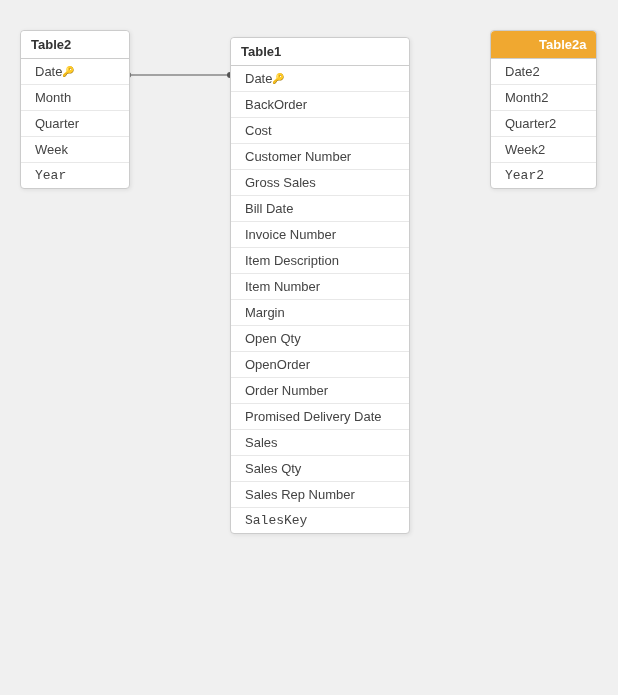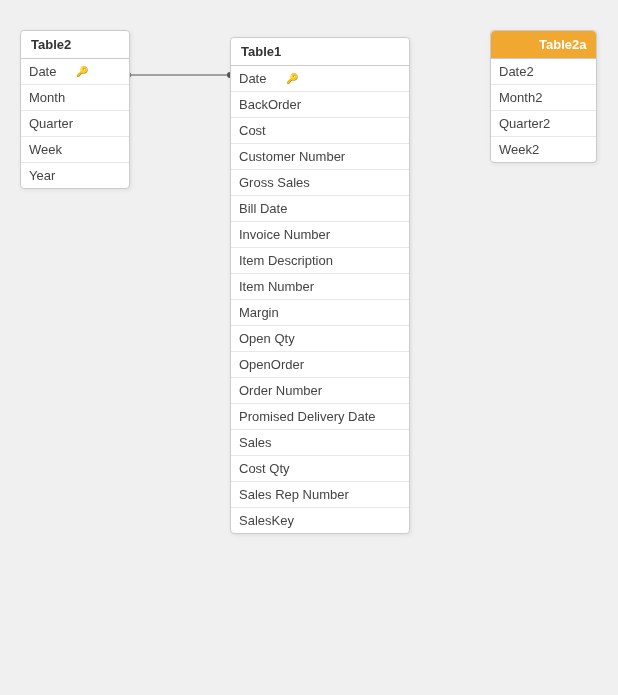--- a/index.html
+++ b/index.html
@@ -43,31 +43,32 @@
       color: #fff;
       padding-left: 48px;
     }
 
     .table-header.white {
       background: #fff;
       color: #333;
     }
 
     .table-row {
-      padding: 5px 8px;
+      padding: 5px 14px;
       border-bottom: 1px solid #e8e8e8;
       color: #444;
       display: flex;
       align-items: center;
-      gap: 20px;
+      gap: 0;
       white-space: nowrap;
     }
 
     .table-row:last-child {
       border-bottom: none;
+      font-family: Liberation Mono, monospace;
     }
 
     .key-icon {
       color: #aaa;
       font-size: 11px;
       display: inline-block;
     }
 
     
     .connector-svg {
@@ -166,21 +167,21 @@
         <div class="table-row">
           <span>Order Number</span>
         </div>
         <div class="table-row">
           <span>Promised Delivery Date</span>
         </div>
         <div class="table-row">
           <span>Sales</span>
         </div>
         <div class="table-row">
-          <span>Cost Qty</span>
+          <span>Sales Qty</span>
         </div>
         <div class="table-row">
           <span>Sales Rep Number</span>
         </div>
         <div class="table-row">
           <span>SalesKey</span>
         </div>
       </div>
   </div>
 
@@ -192,16 +193,19 @@
         </div>
         <div class="table-row">
           <span>Month2</span>
         </div>
         <div class="table-row">
           <span>Quarter2</span>
         </div>
         <div class="table-row">
           <span>Week2</span>
         </div>
+        <div class="table-row">
+          <span>Year2</span>
+        </div>
       </div>
   </div>
 
 </div>
 
 </body></html>

